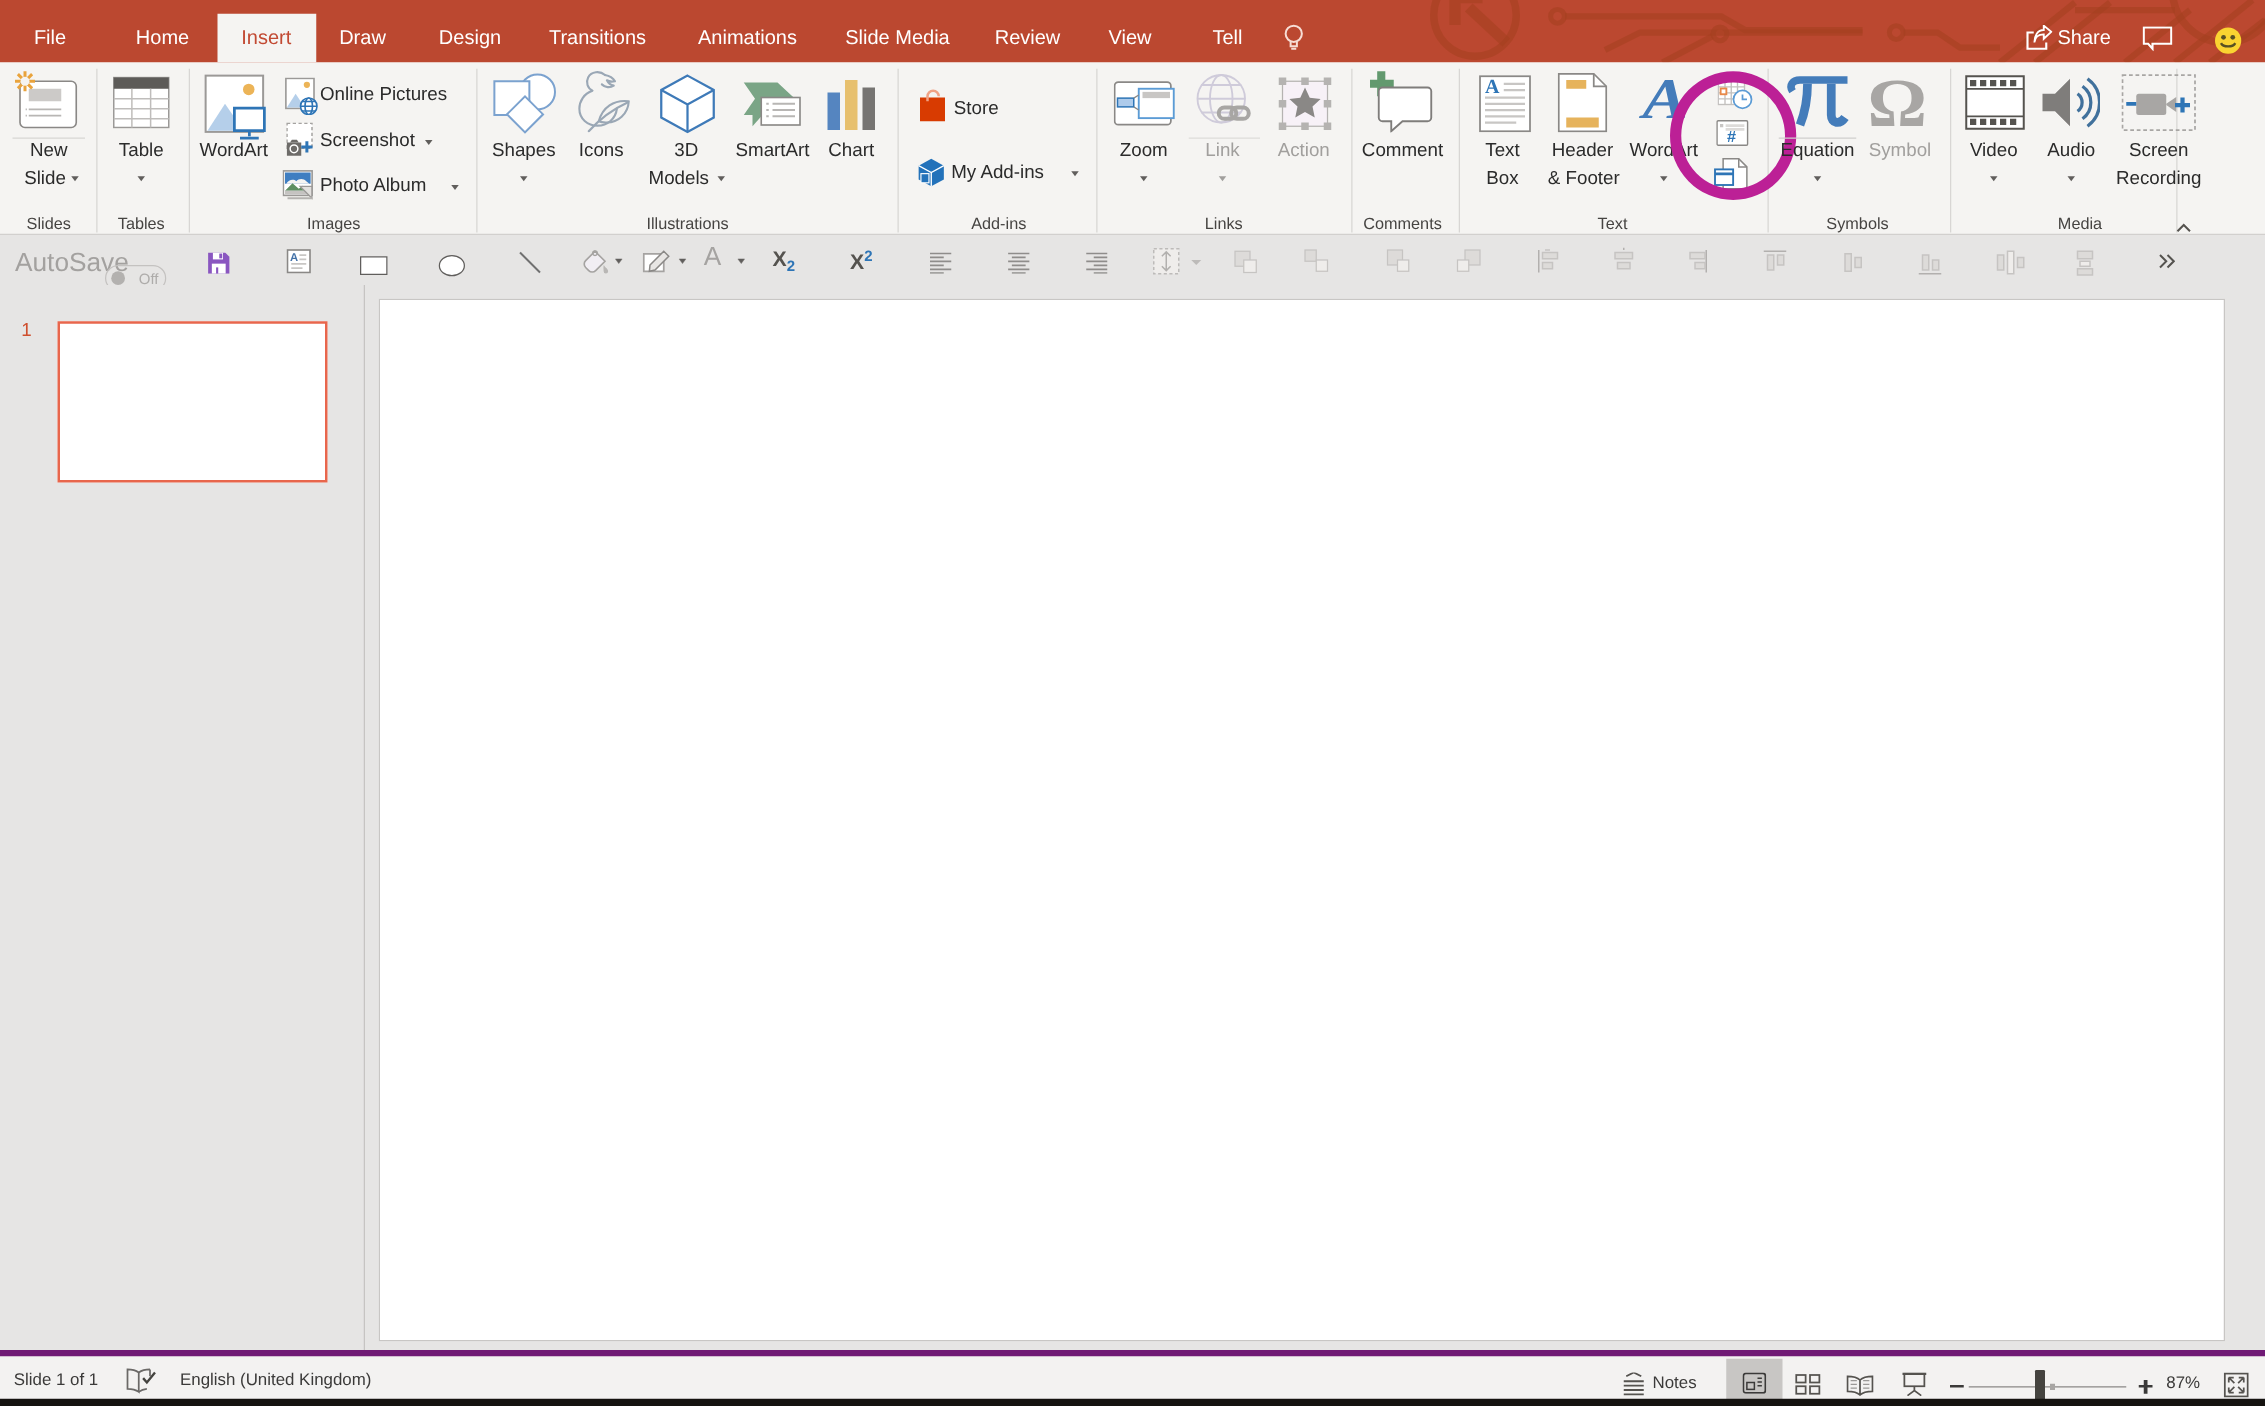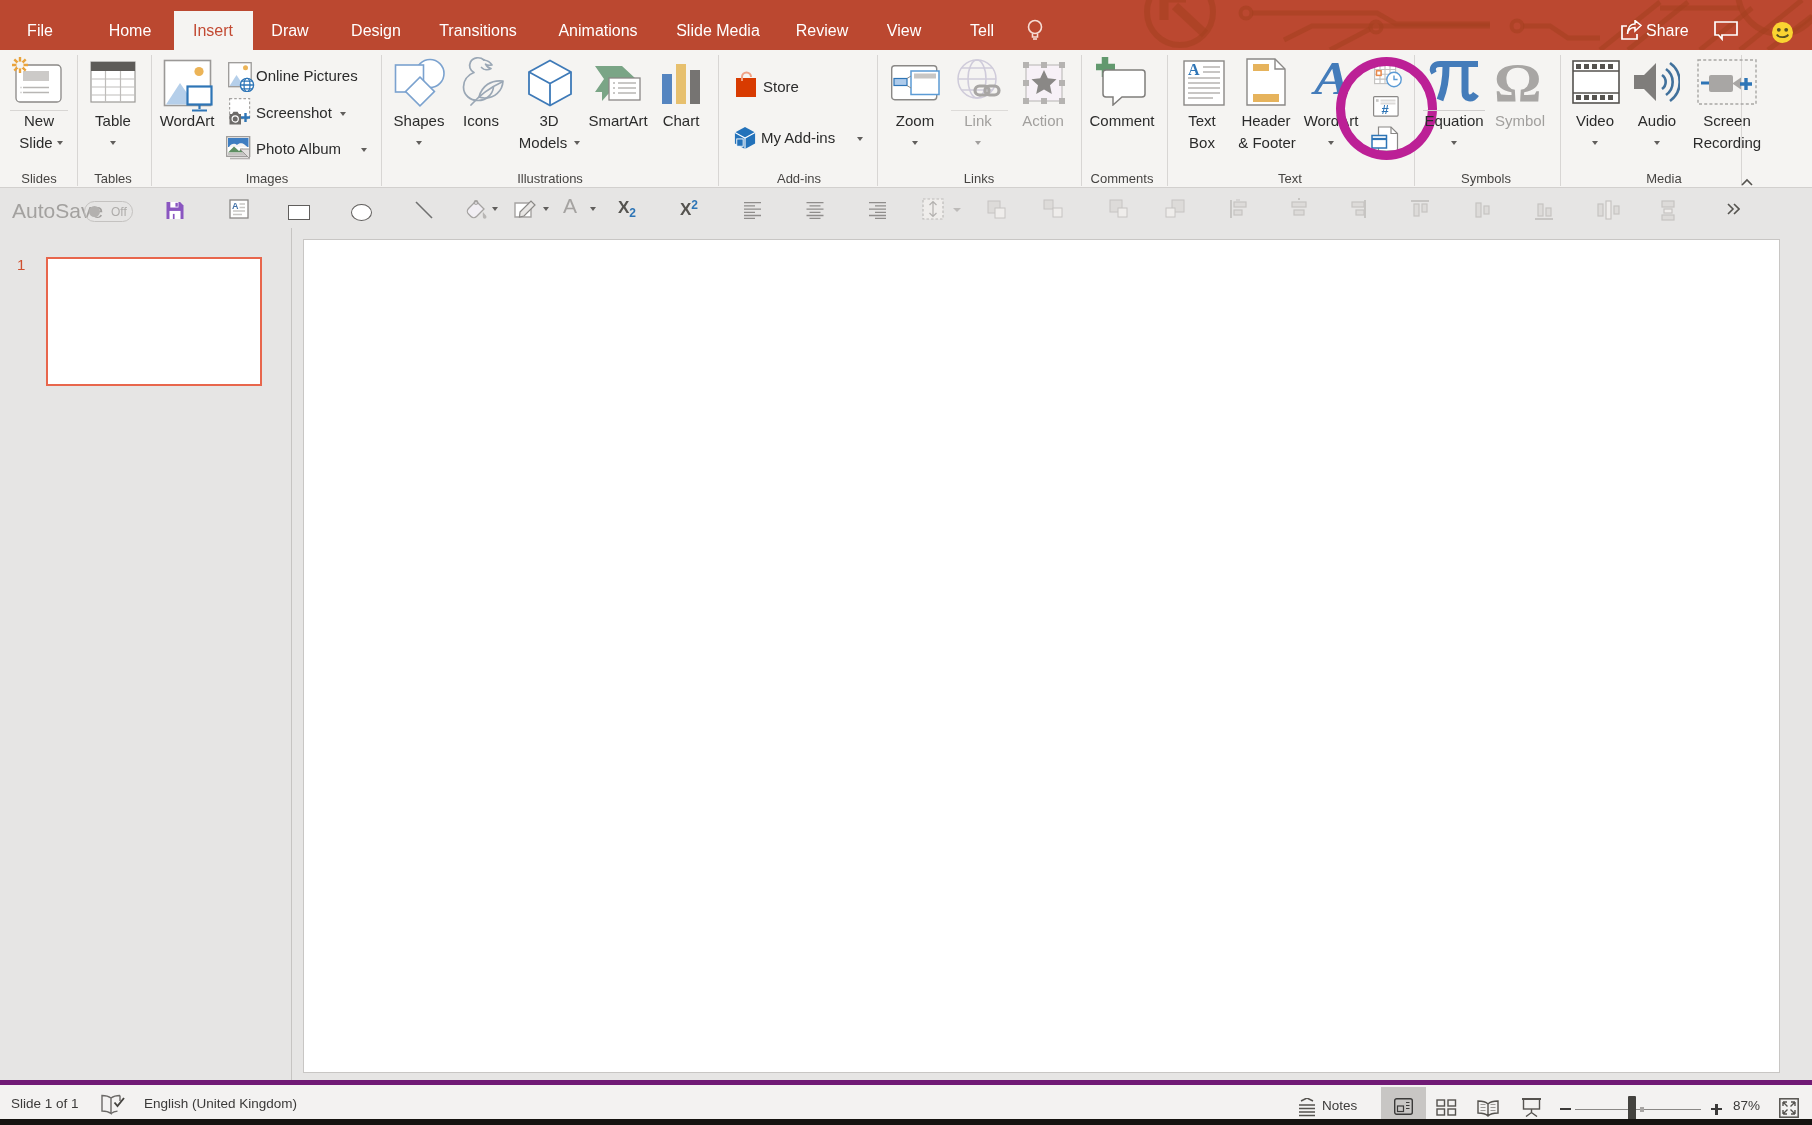--- a/index.html
+++ b/index.html
@@ -369,21 +369,21 @@
   <div class="btxt" style="left:1727px;top:83px">Recording</div>
   <div class="glbl" style="left:1664px">Media</div>
 
   <svg class="abs" style="left:1740px;top:127px" width="14" height="10" viewBox="0 0 14 10">
     <path d="M2 8 L7 3 L12 8" stroke="#55534f" stroke-width="1.6" fill="none"></path>
   </svg>
 </div>
 
 <div class="abs" id="qat" style="left:0;top:188px;width:1812px;height:40px;background:#e6e5e4">
   <div class="abs" style="left:12px;top:11px;font-size:21px;color:#a3a19f">AutoSave</div>
-  <div class="abs" style="left:84px;top:13px;width:49px;height:21px;border:1px solid #c4c2c0;border-radius:10.5px">
+  <div class="abs" style="left:84px;top:24px;width:49px;height:21px;border:1px solid #c4c2c0;border-radius:10.5px">
     <div class="abs" style="left:4px;top:4px;width:11px;height:11px;border-radius:50%;background:#b3b1af"></div>
     <div class="abs" style="left:26px;top:3px;font-size:12px;color:#aeacaa">Off</div>
   </div>
   <svg class="abs" style="left:166px;top:14px" width="18" height="17" viewBox="0 0 20 20">
     <path d="M0 0 H16 L20 4 V20 H0 Z" fill="#8a56c0"></path>
     <rect x="4.5" y="0" width="9.5" height="6.5" fill="#fff"></rect>
     <rect x="3.5" y="10.5" width="13" height="9.5" fill="#fff"></rect>
     <rect x="10.5" y="1" width="2.8" height="4.5" fill="#8a56c0"></rect>
     <rect x="7.5" y="14" width="2" height="6" fill="#8a56c0"></rect>
   </svg>

